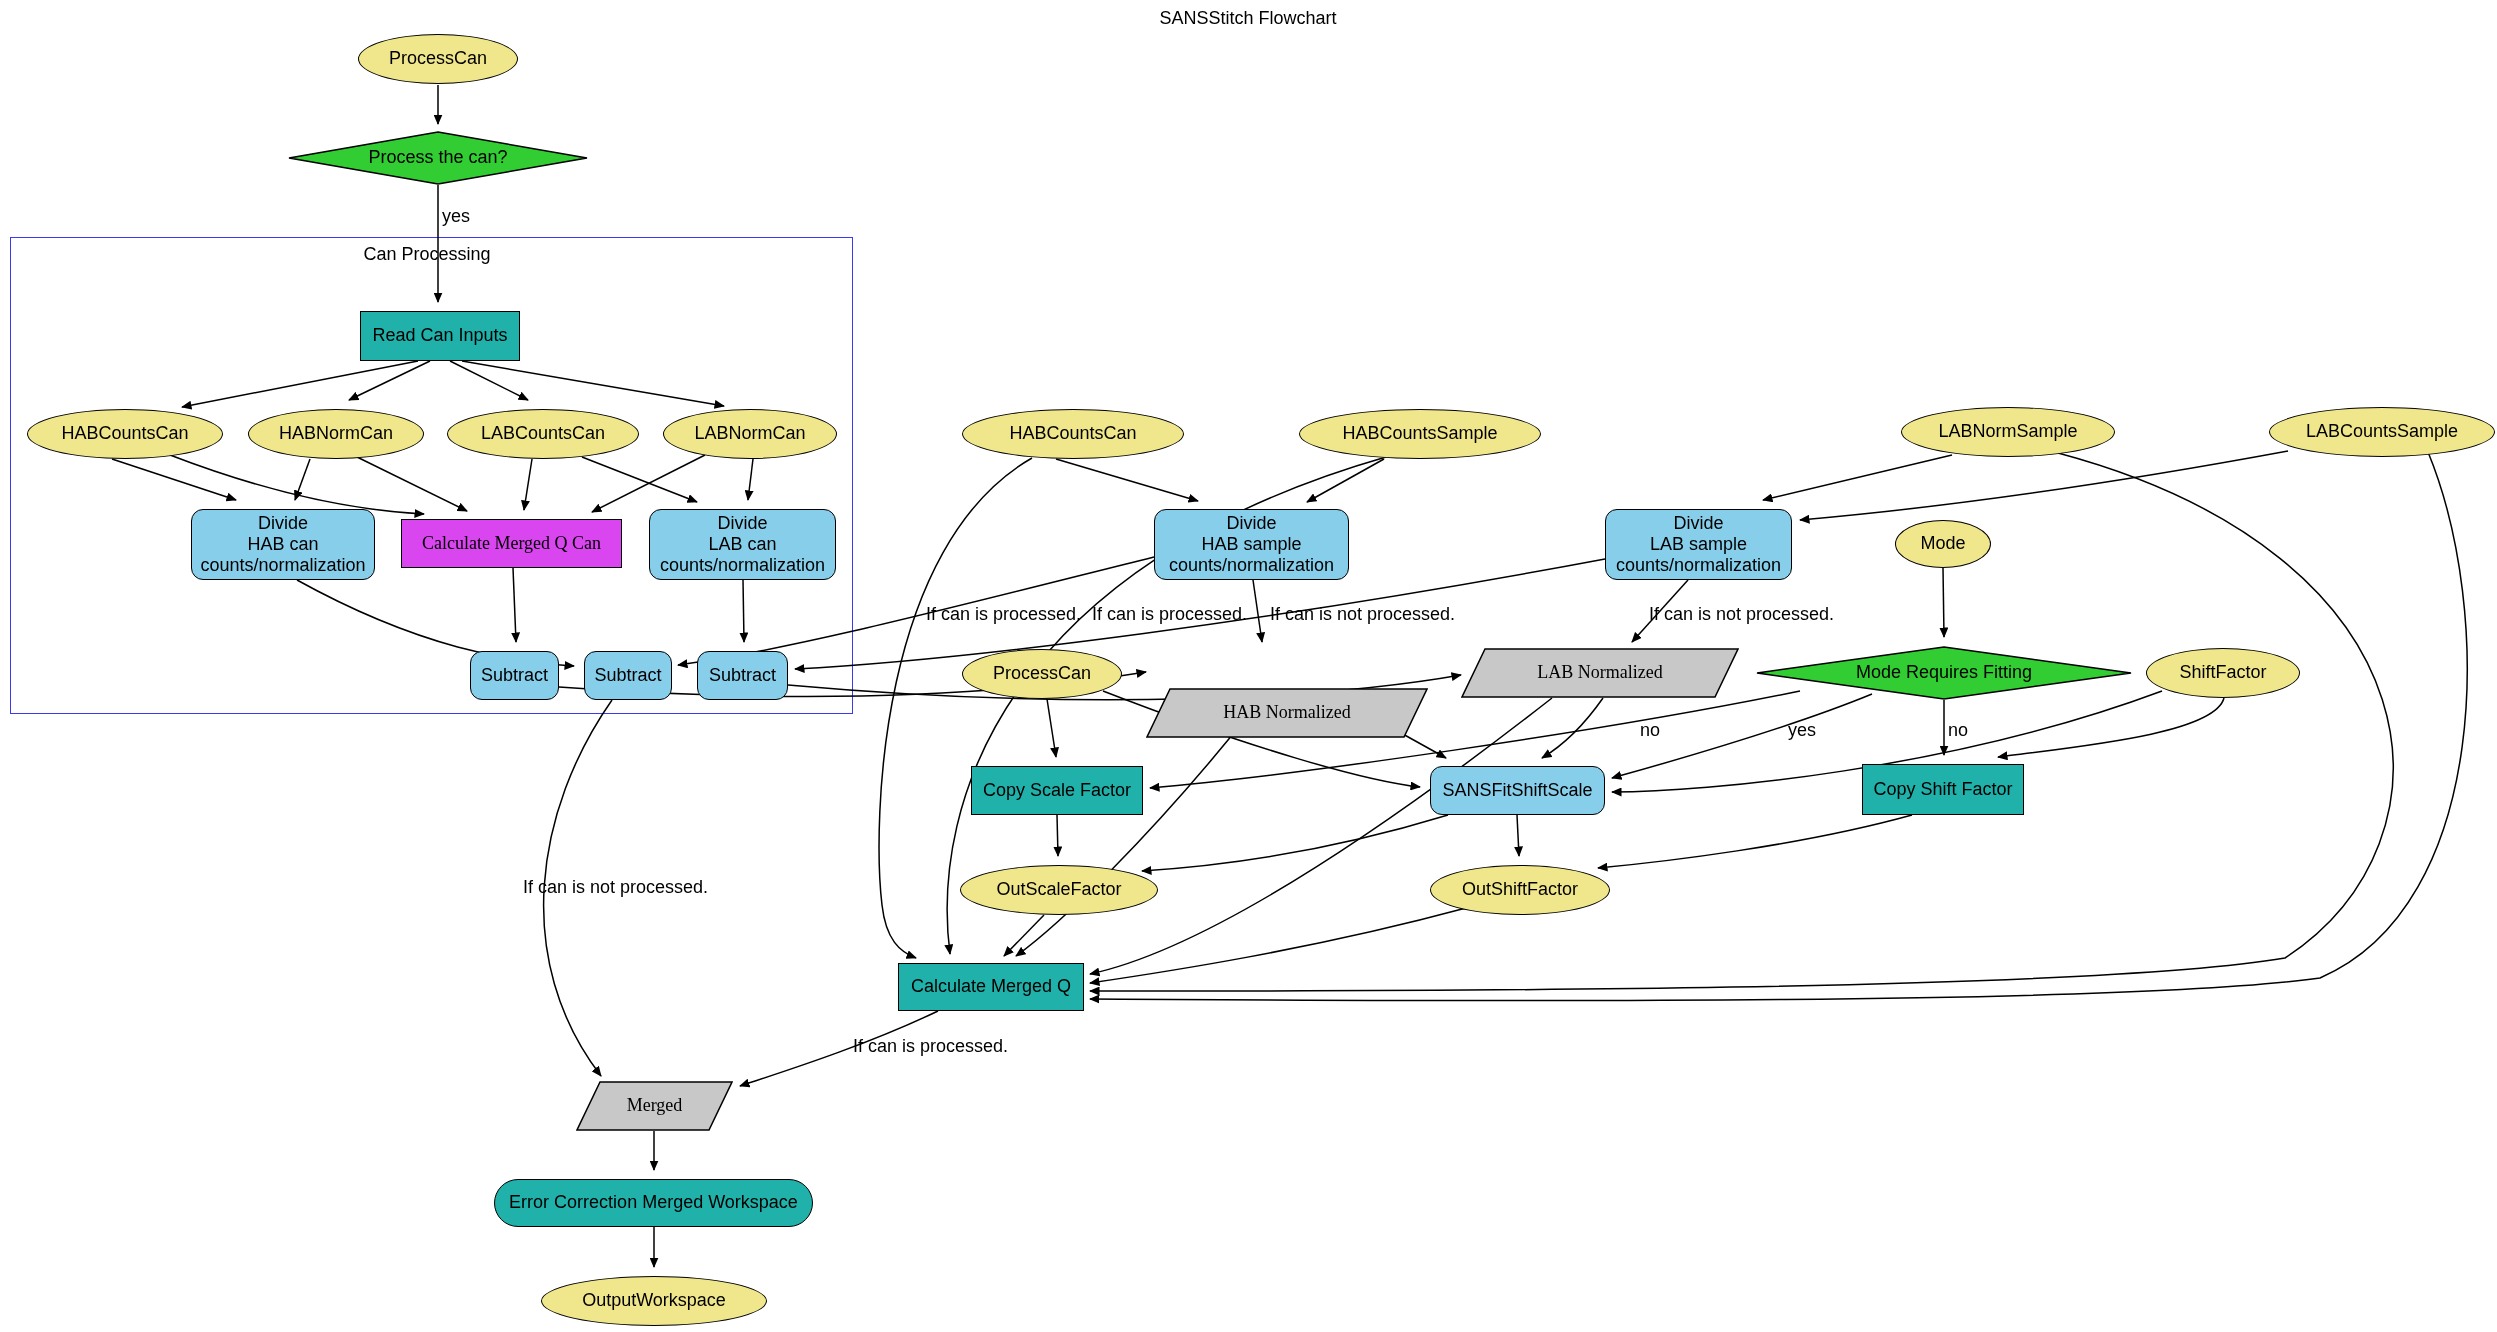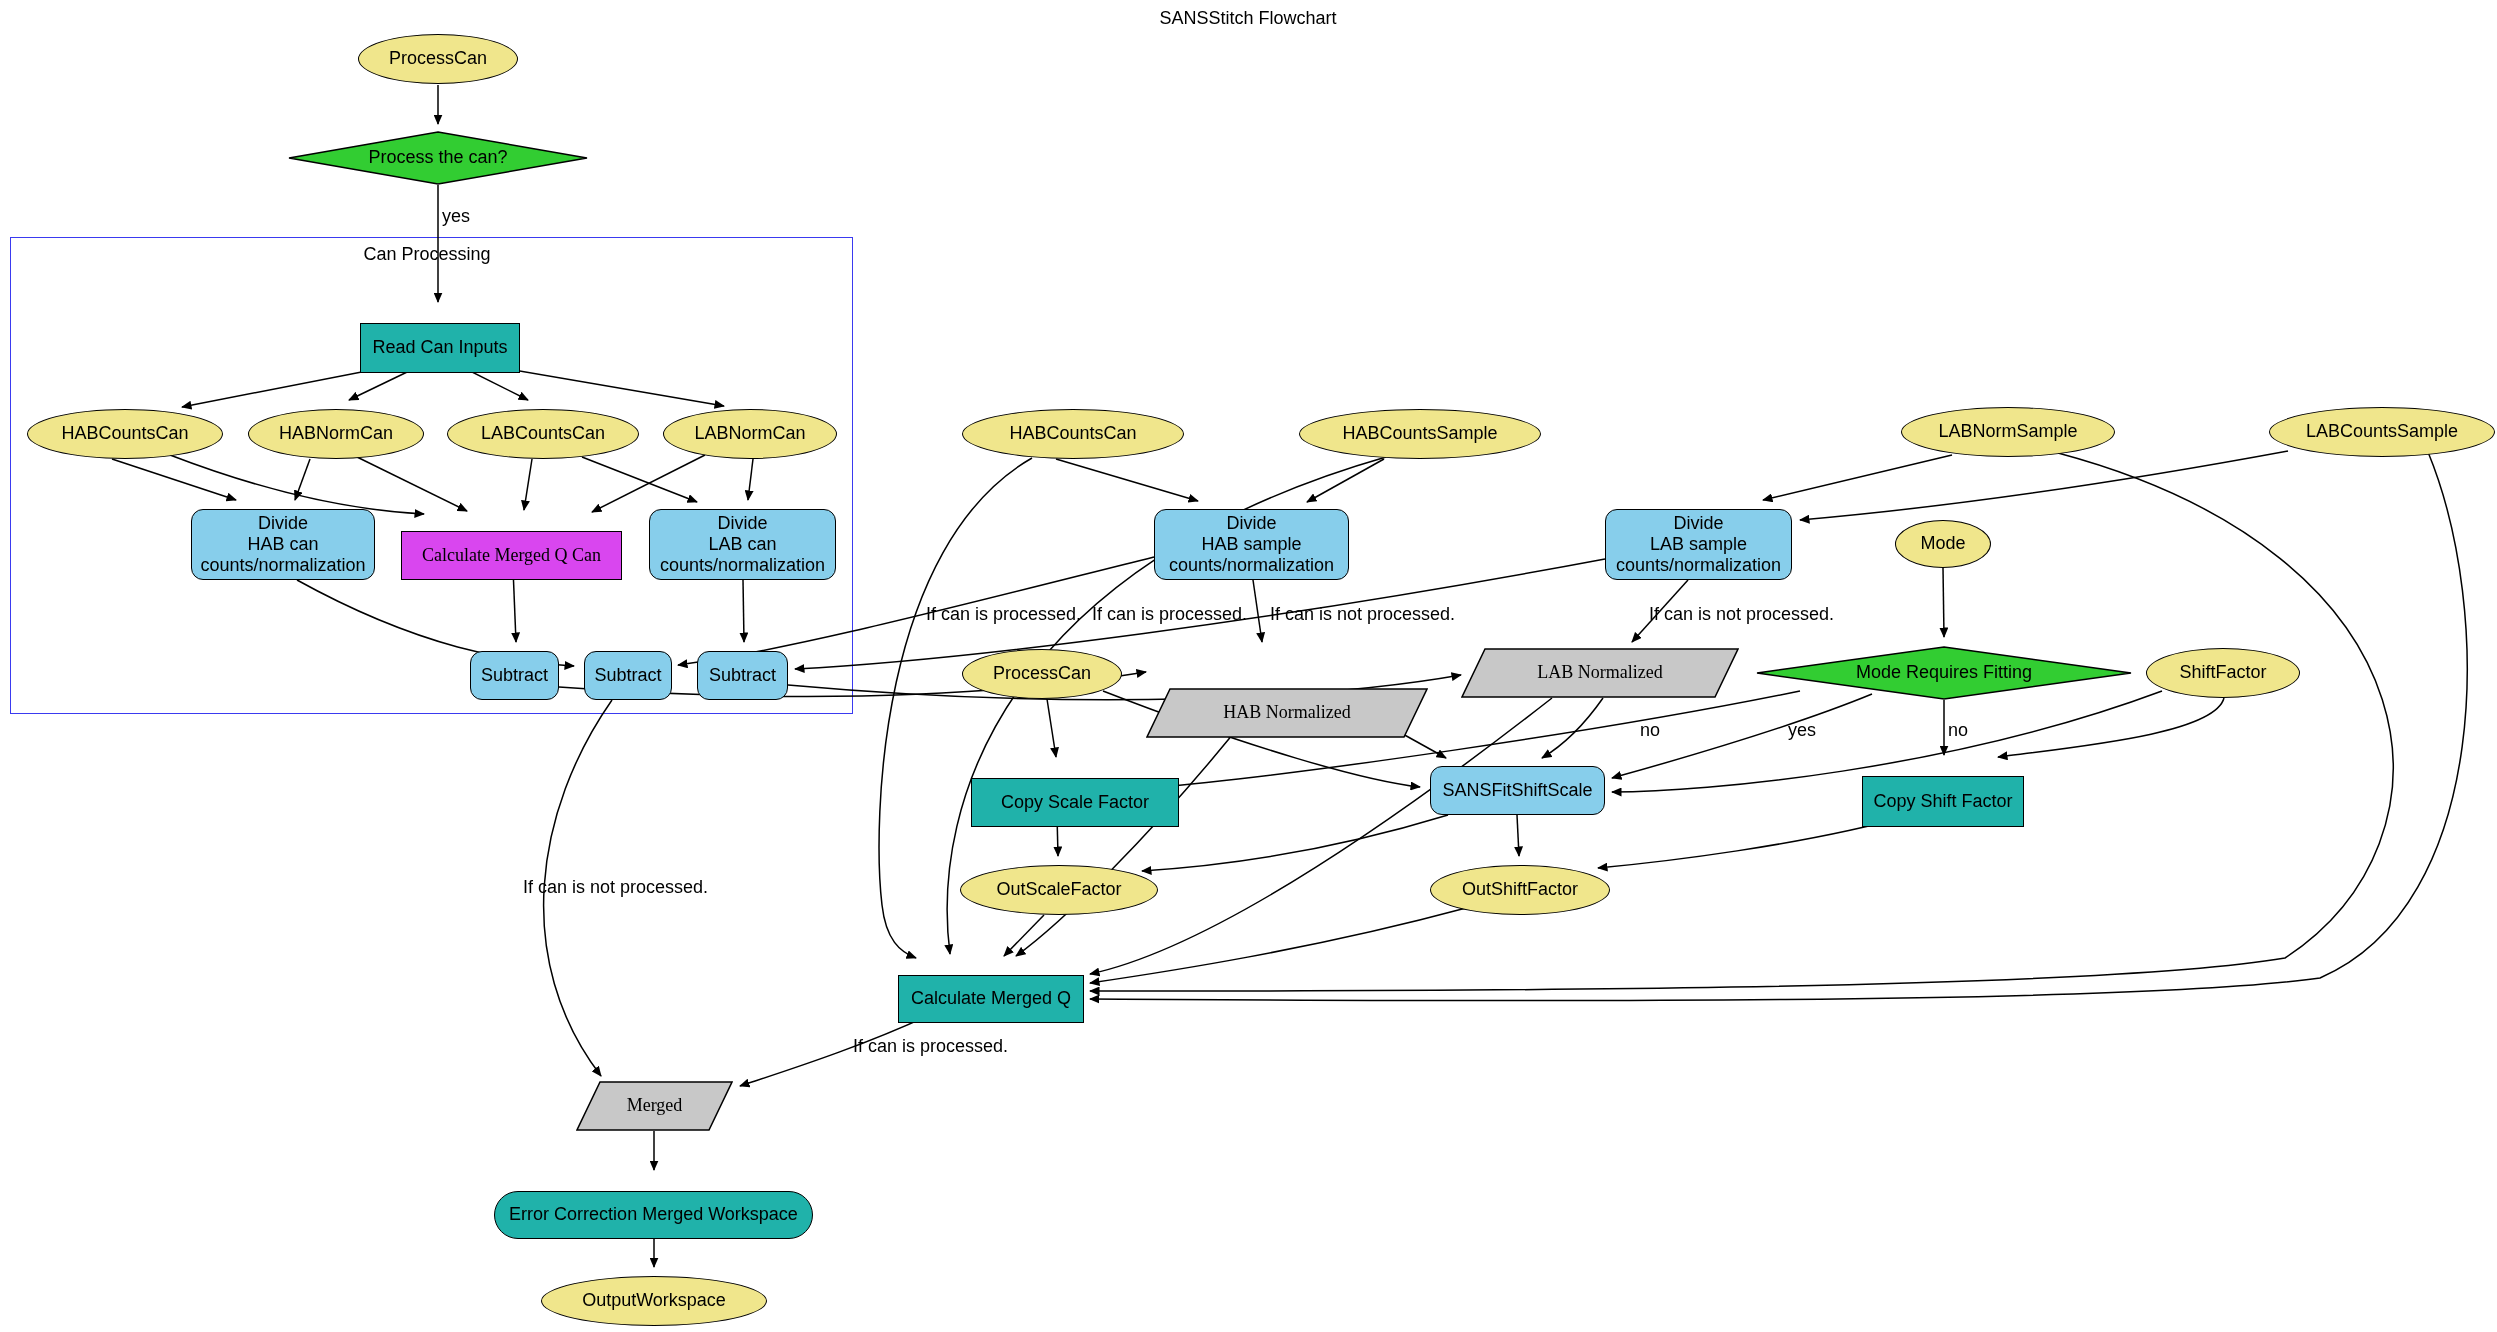--- a/index.html
+++ b/index.html
@@ -13,21 +13,21 @@
   }
   .cluster{position:absolute;border:1.5px solid #3a3af0;}
   .cluster-label{position:absolute;font-size:18px;white-space:nowrap;transform:translateX(-50%);}
   svg#edges{position:absolute;left:0;top:0;}
   .node{
     position:absolute;display:flex;align-items:center;justify-content:center;
     text-align:center;font-size:18px;line-height:1.18;box-sizing:border-box;
   }
   .node .label{white-space:pre-line;position:relative;z-index:2;padding:0 4px;}
   .shape-ellipse{border:1.5px solid #000;border-radius:50%;}
-  .shape-rect{border:1.5px solid #000;margin-top:12px;}
+  .shape-rect{border:1.5px solid #000;}
   .shape-round{border:1.5px solid #000;border-radius:12px;}
   .shape-diamond,.shape-para{border:none;background:transparent;}
   .node svg.shape-bg{position:absolute;left:0;top:0;z-index:1;}
   .serif{font-family:"Liberation Serif",serif;}
   .edge-label{position:absolute;font-size:18px;white-space:nowrap;}
 </style>
 </head>
 <body>
 
 <div id="canvas">
@@ -188,21 +188,21 @@
       </div>
       <div class="node shape-diamond" style="left: 1756px; top: 646px; width: 376px; height: 54px;">
         <svg class="shape-bg" width="376" height="54">
           <polygon points="188,1 375,27 188,53 1,27" fill="#32CD32" stroke="#000" stroke-width="1.5"></polygon>
         </svg>
         <span class="label">Mode Requires Fitting</span>
       </div>
       <div class="node shape-ellipse" style="left: 2146px; top: 648px; width: 154px; height: 50px; background: rgb(240, 230, 140);">
         <span class="label">ShiftFactor</span>
       </div>
-      <div class="node shape-rect" style="left: 971px; top: 766px; width: 208px; height: 49px; background: rgb(32, 178, 170);">
+      <div class="node shape-rect" style="left: 971px; top: 766px; width: 172px; height: 49px; background: rgb(32, 178, 170);">
         <span class="label">Copy Scale Factor</span>
       </div>
       <div class="node shape-round" style="left: 1430px; top: 766px; width: 175px; height: 49px; background: rgb(135, 206, 235);">
         <span class="label">SANSFitShiftScale</span>
       </div>
       <div class="node shape-rect" style="left: 1862px; top: 764px; width: 162px; height: 51px; background: rgb(32, 178, 170);">
         <span class="label">Copy Shift Factor</span>
       </div>
       <div class="node shape-ellipse" style="left: 960px; top: 865px; width: 198px; height: 50px; background: rgb(240, 230, 140);">
         <span class="label">OutScaleFactor</span>

